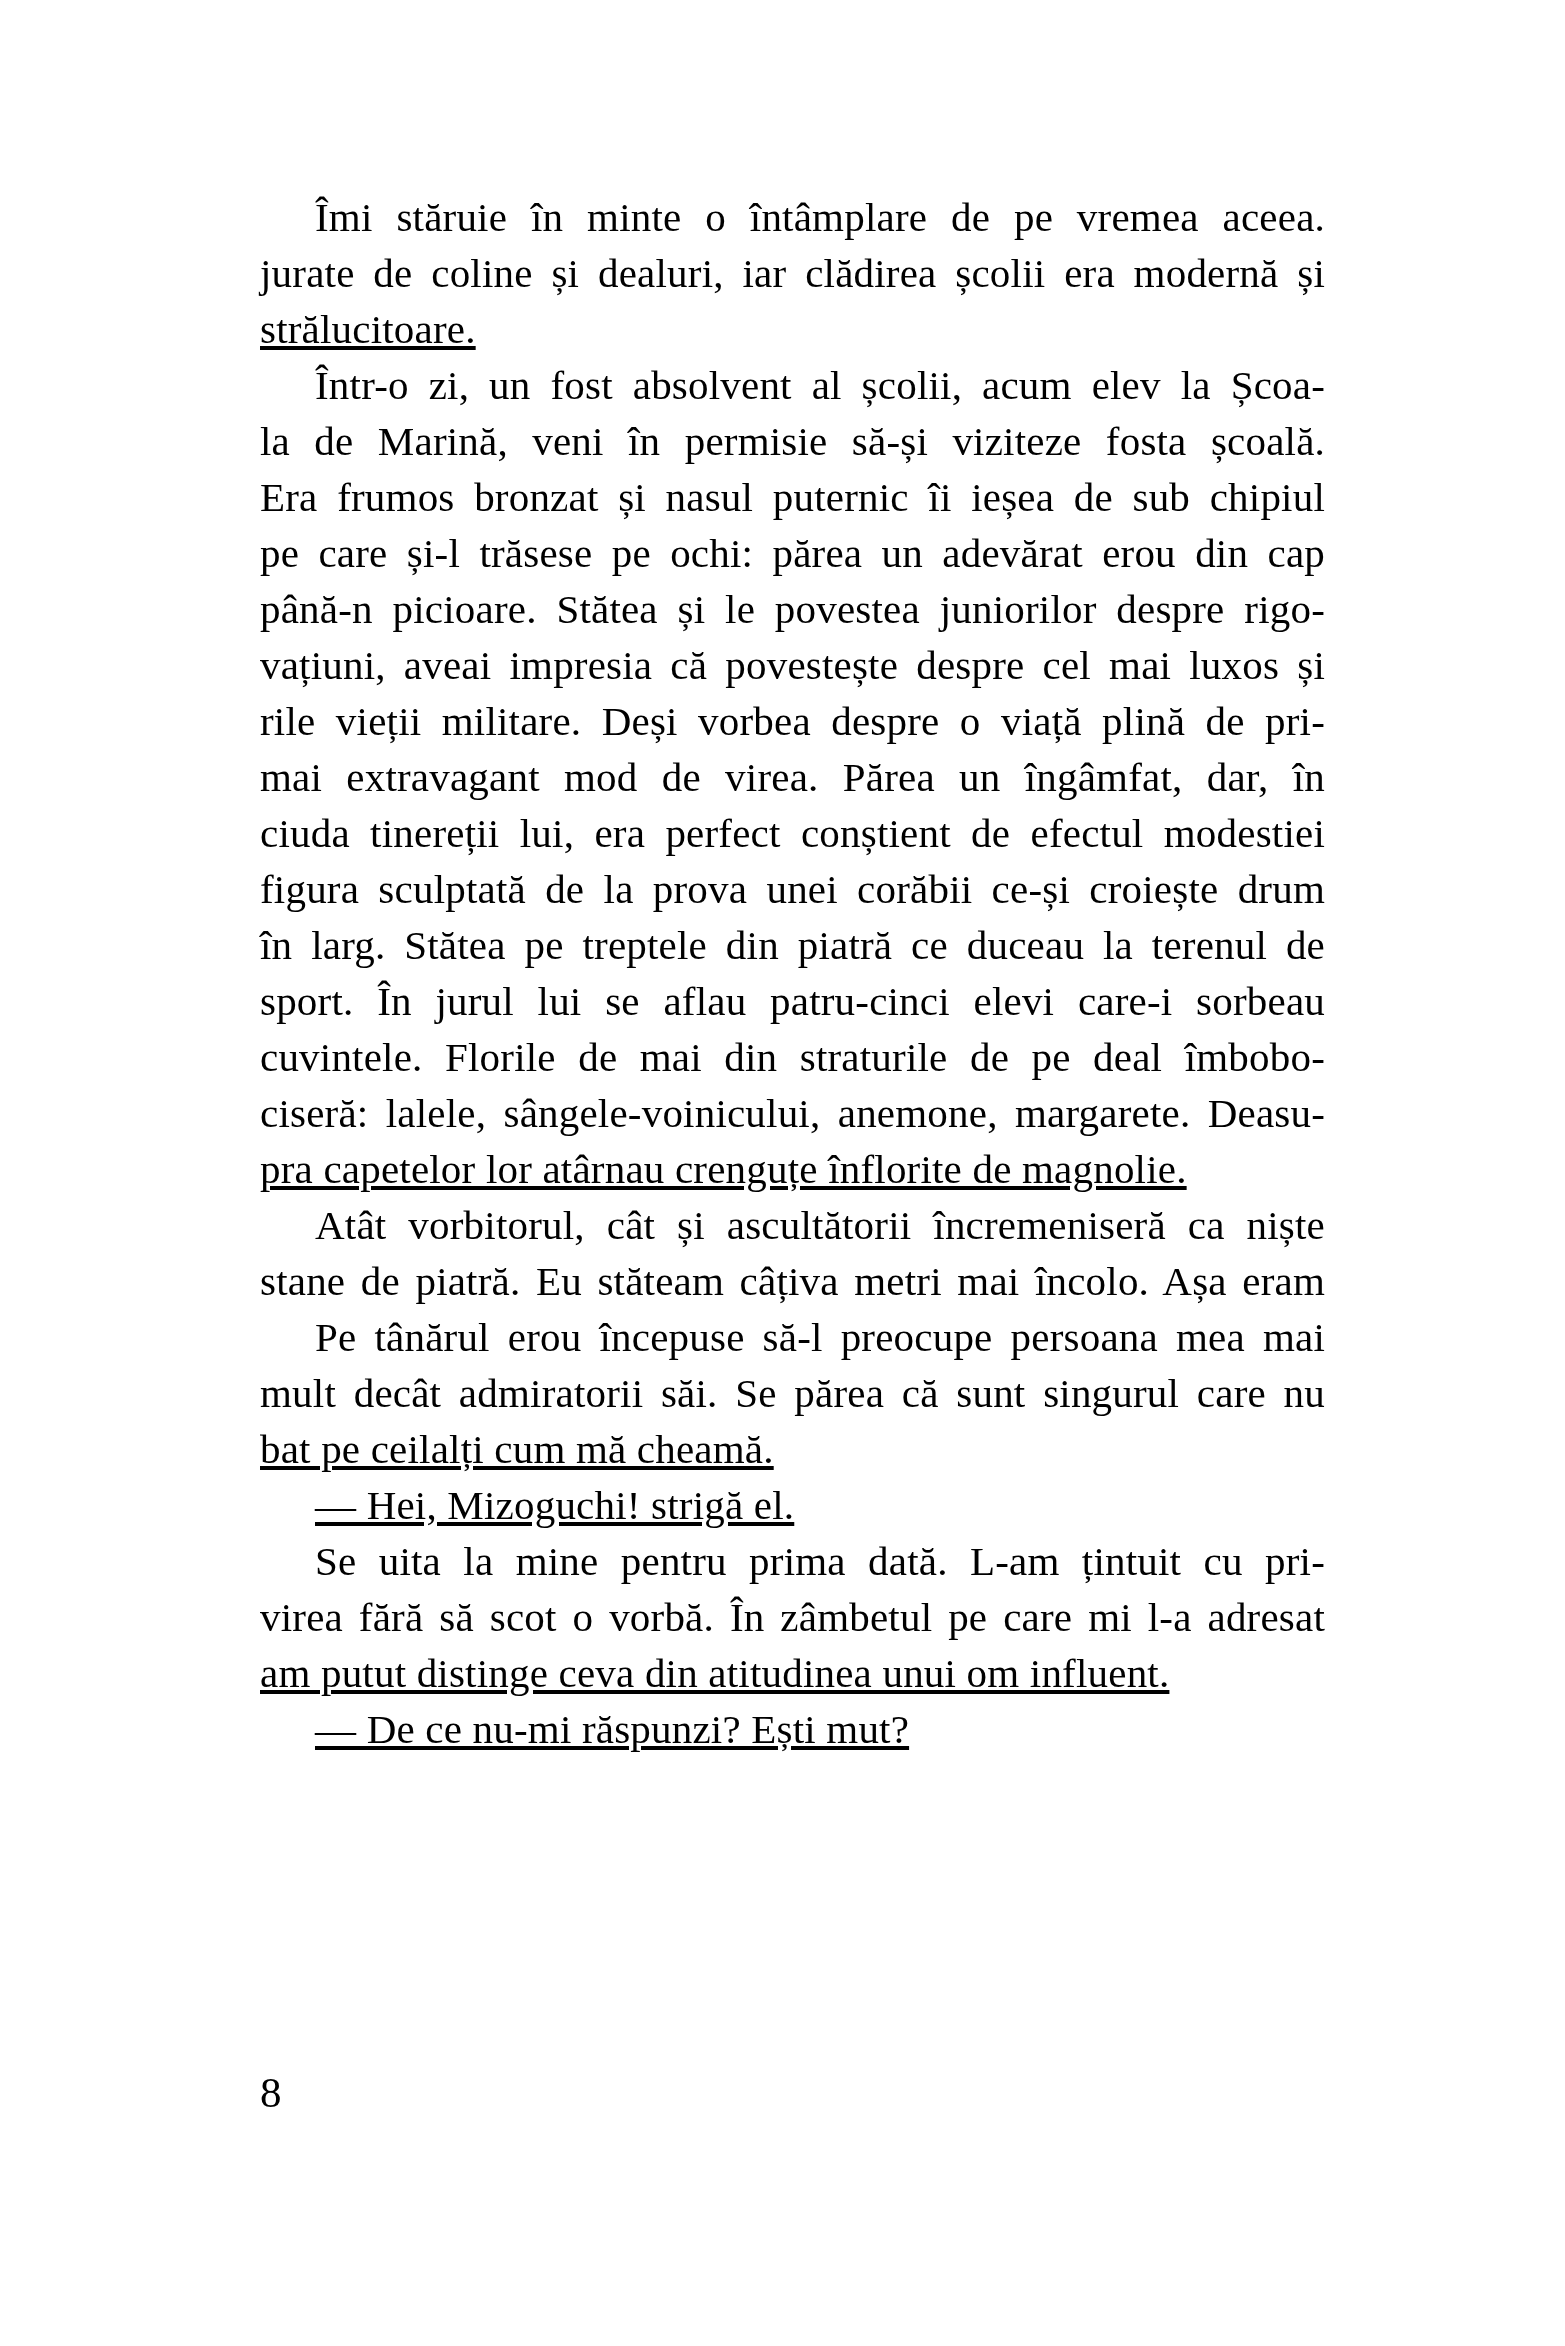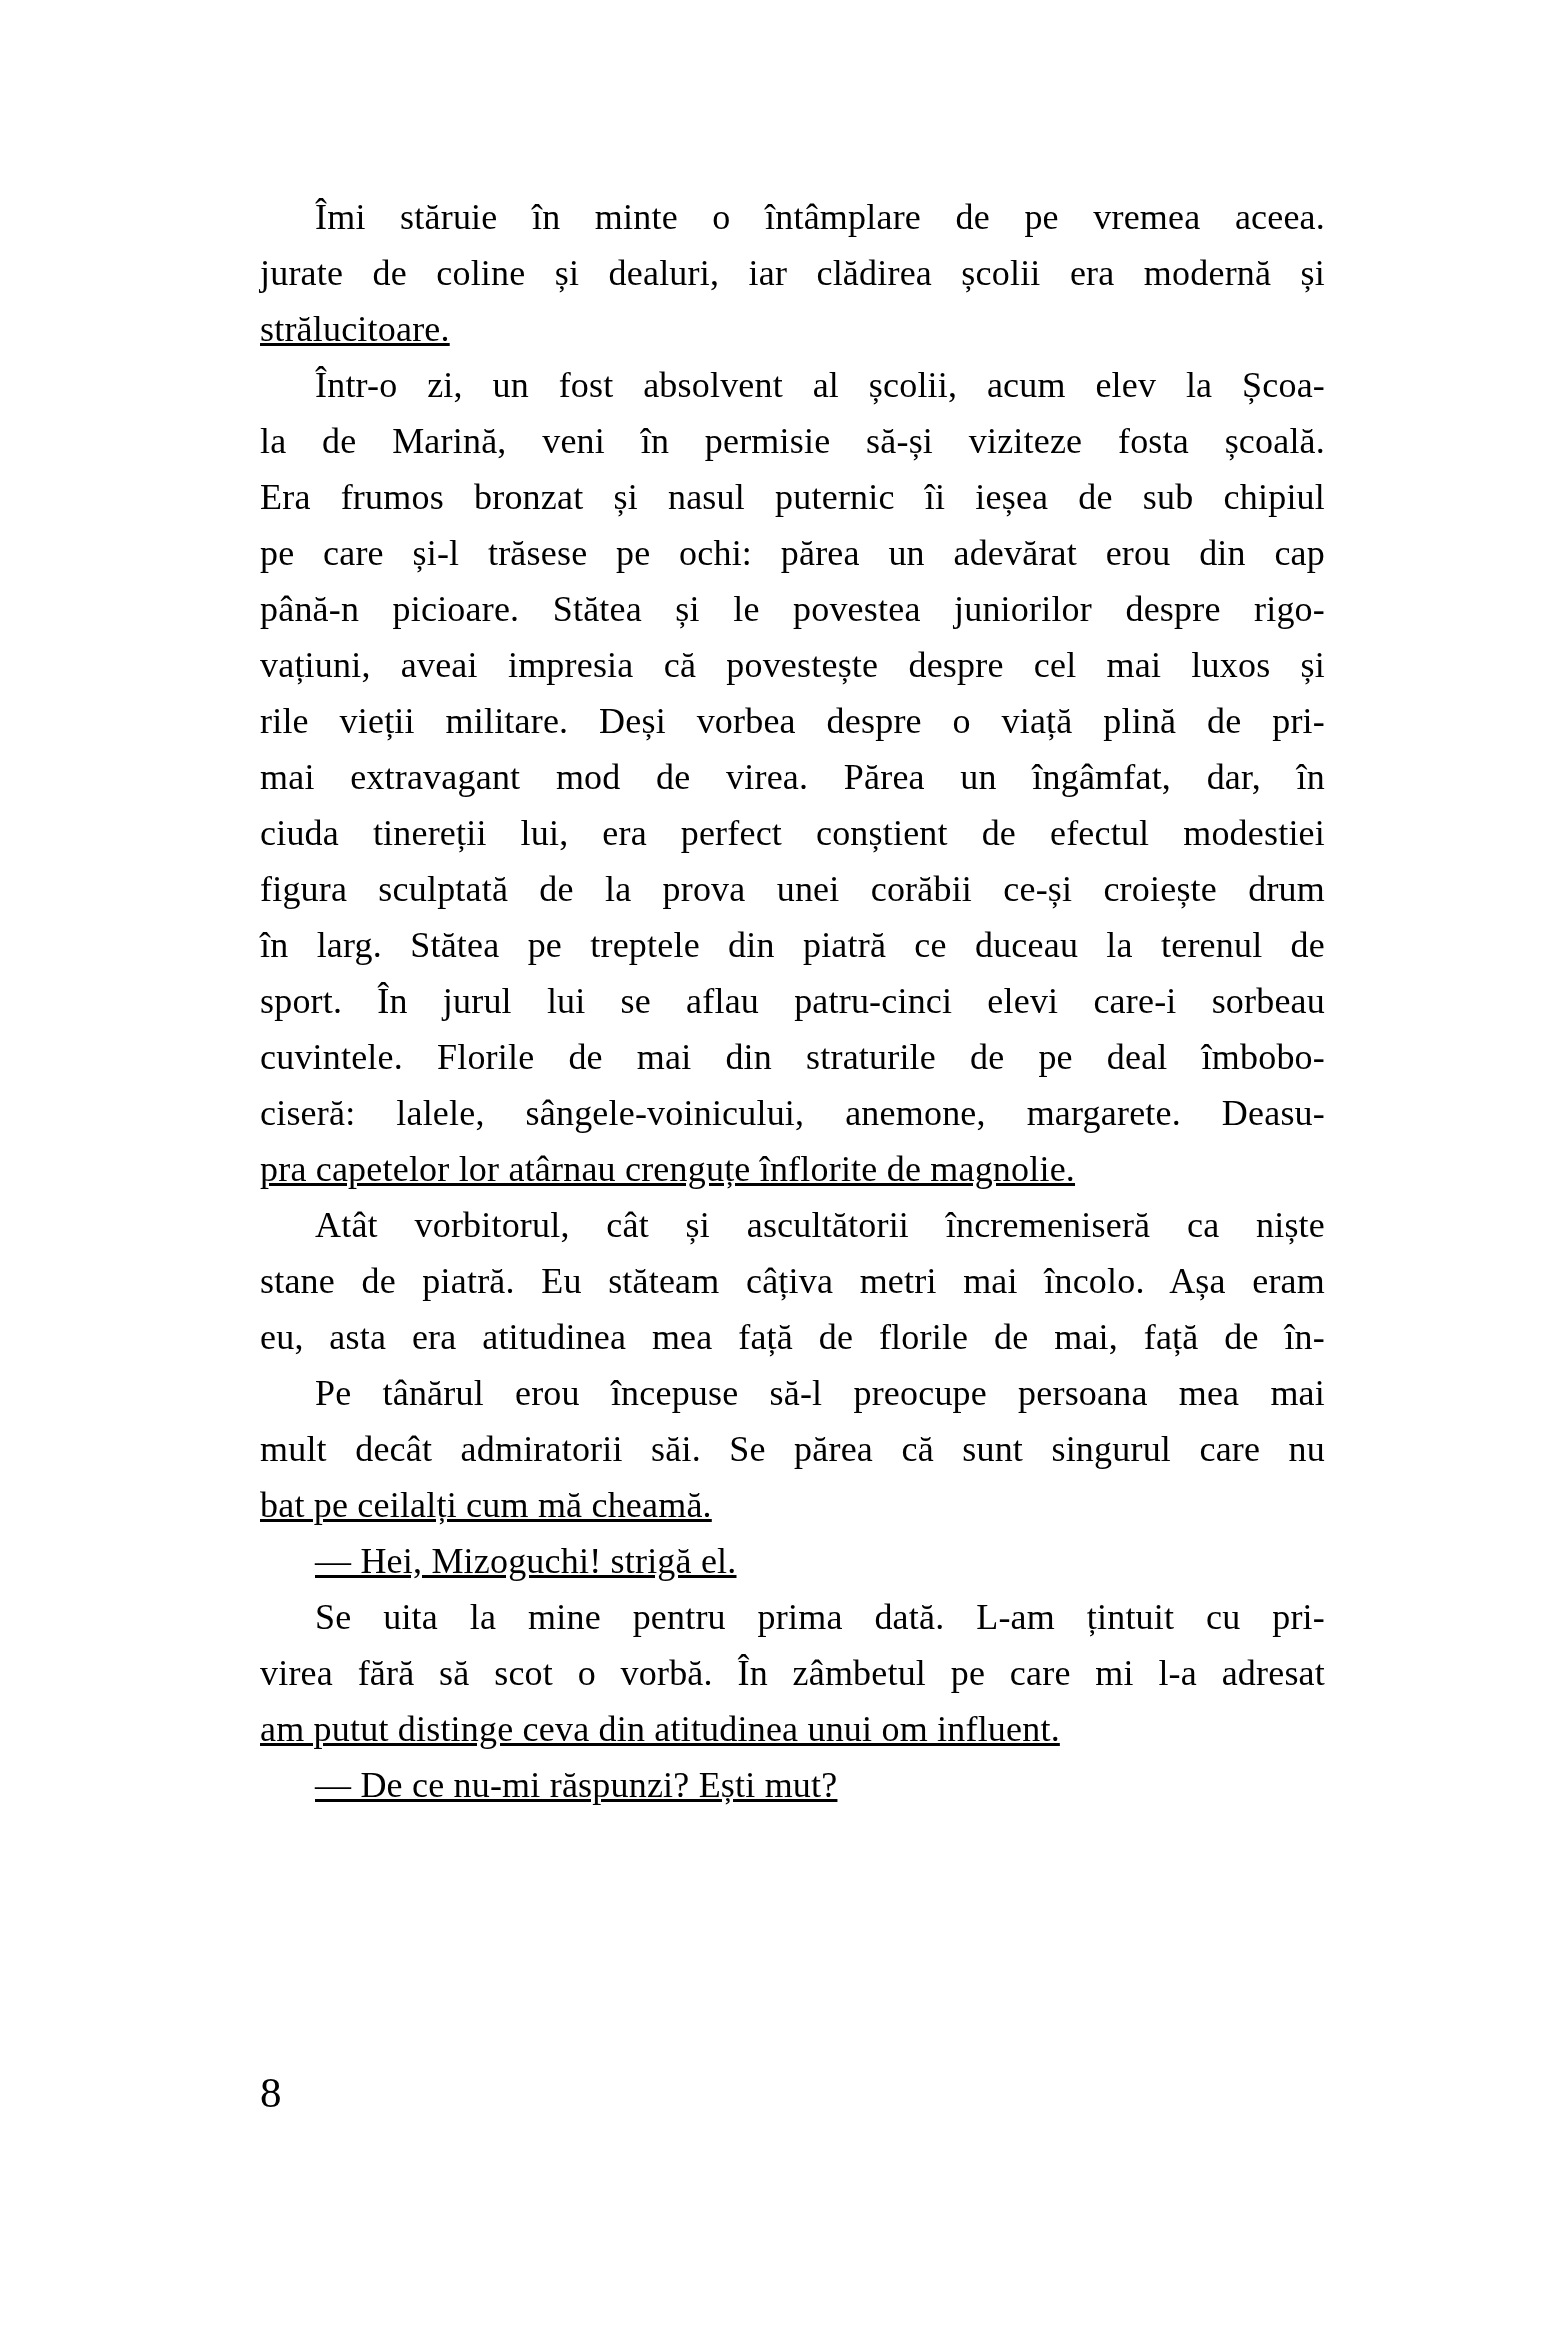--- a/index.html
+++ b/index.html
@@ -14,21 +14,21 @@
     background: #ffffff;
     color: #000000;
     font-family: "Liberation Serif", "DejaVu Serif", serif;
     overflow: hidden;
   }
   .text-block {
     position: absolute;
     left: 260px;
     top: 189px;
     width: 1065px;
-    font-size: 36px;
+    font-size: 41px;
     line-height: 56px;
     letter-spacing: 0.2px;
   }
   .text-line {
     text-align: justify;
     text-align-last: justify;
     text-justify: inter-word;
     white-space: normal;
   }
   .text-line.para-end {
@@ -64,21 +64,20 @@
       <div class="text-line">mai extravagant mod de virea. Părea un îngâmfat, dar, în</div>
       <div class="text-line">ciuda tinereții lui, era perfect conștient de efectul modestiei</div>
       <div class="text-line">figura sculptată de la prova unei corăbii ce-și croiește drum</div>
       <div class="text-line">în larg. Stătea pe treptele din piatră ce duceau la terenul de</div>
       <div class="text-line">sport. În jurul lui se aflau patru-cinci elevi care-i sorbeau</div>
       <div class="text-line">cuvintele. Florile de mai din straturile de pe deal îmbobo-</div>
       <div class="text-line">ciseră: lalele, sângele-voinicului, anemone, margarete. Deasu-</div>
       <div class="text-line para-end">pra capetelor lor atârnau crenguțe înflorite de magnolie.</div>
       <div class="text-line para-start">Atât vorbitorul, cât și ascultătorii încremeniseră ca niște</div>
       <div class="text-line">stane de piatră. Eu stăteam câțiva metri mai încolo. Așa eram</div>
-      <div class="text-line">eu, asta era atitudinea mea față de florile de mai, față de în-</div>
       <div class="text-line para-start">Pe tânărul erou începuse să-l preocupe persoana mea mai</div>
       <div class="text-line">mult decât admiratorii săi. Se părea că sunt singurul care nu</div>
       <div class="text-line para-end">bat pe ceilalți cum mă cheamă.</div>
       <div class="text-line para-start para-end">— Hei, Mizoguchi! strigă el.</div>
       <div class="text-line para-start">Se uita la mine pentru prima dată. L-am țintuit cu pri-</div>
       <div class="text-line">virea fără să scot o vorbă. În zâmbetul pe care mi l-a adresat</div>
       <div class="text-line para-end">am putut distinge ceva din atitudinea unui om influent.</div>
       <div class="text-line para-start para-end">— De ce nu-mi răspunzi? Ești mut?</div>
     </div>
   <div class="page-number">8</div>

